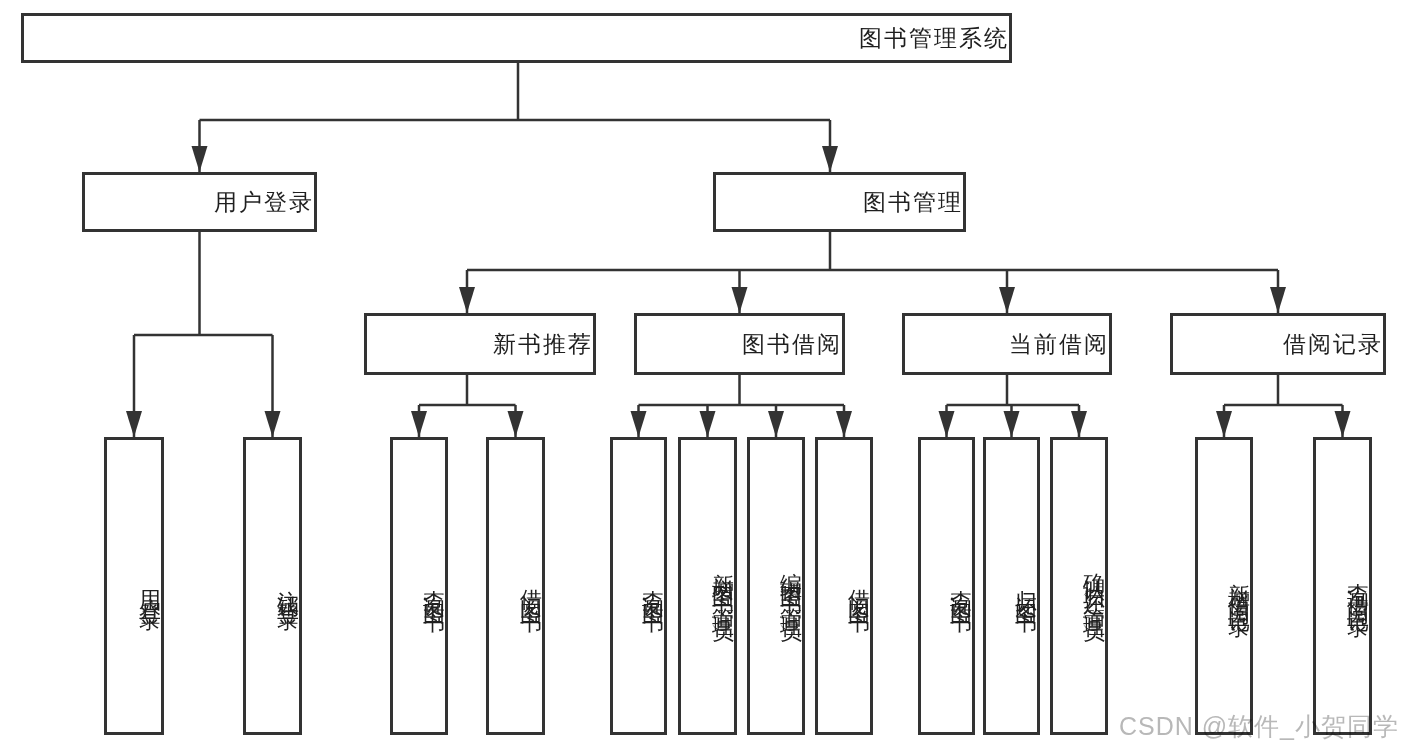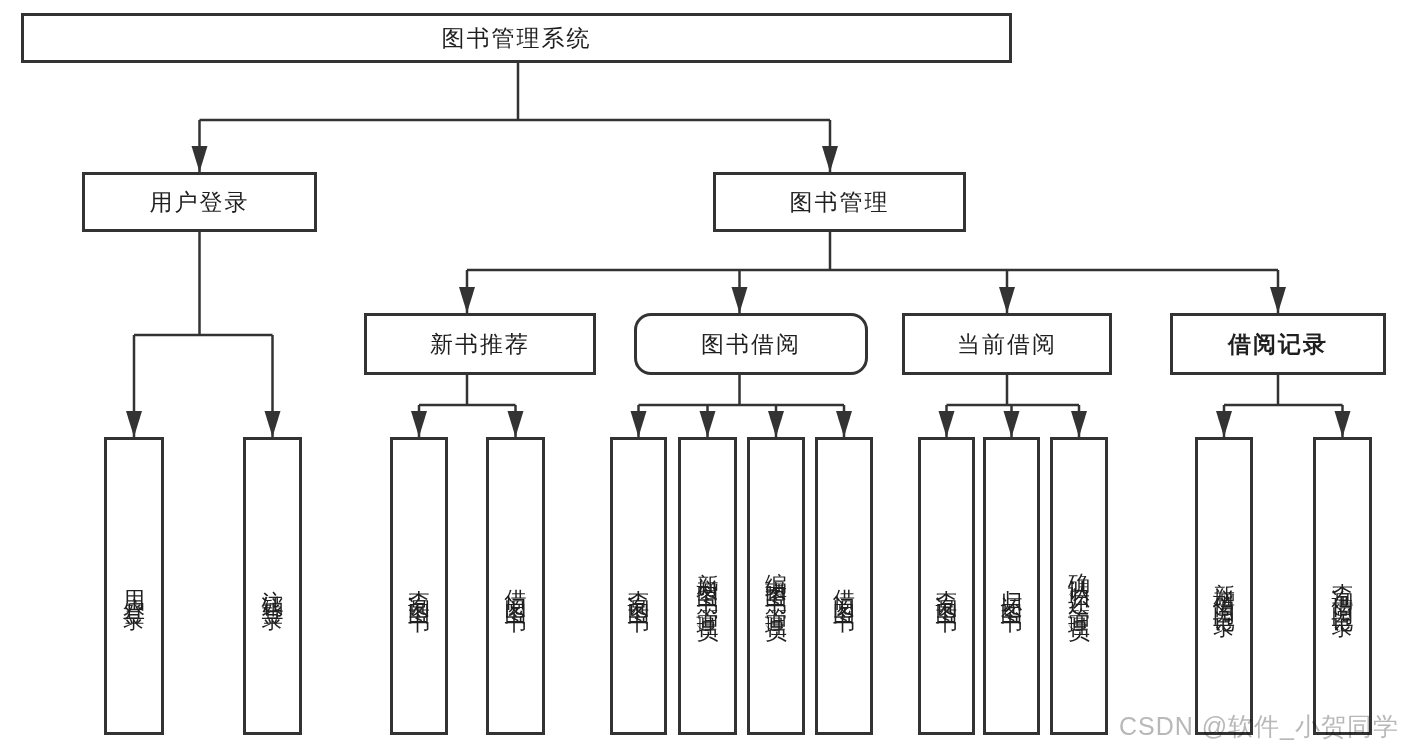--- a/index.html
+++ b/index.html
@@ -27,21 +27,21 @@
     left:0;top:0;
     width:1405px;height:747px;
     z-index:1;
   }
   .node{
     position:absolute;
     border:3px solid var(--box_border);
     background:#fff;
     display:flex;
     align-items:center;
-    justify-content:center;
+    justify-content:flex-end;
     z-index:2;
   }
   .node.root{border-width:3px;}
   .node .hlabel{
     font-size:23px;
     letter-spacing:2px;
     color:var(--text);
     white-space:nowrap;
   }
   .node.leaf{
@@ -124,27 +124,27 @@
   <div class="node" style="left:82px;top:172px;width:235px;height:60px;">
     <span class="hlabel">用户登录</span>
   </div>
   <div class="node" style="left:713px;top:172px;width:253px;height:60px;">
     <span class="hlabel">图书管理</span>
   </div>
 
   <div class="node" style="left:364px;top:313px;width:232px;height:62px;">
     <span class="hlabel">新书推荐</span>
   </div>
-  <div class="node" style="left:634px;top:313px;width:234px;height:62px;border-radius:17px;">
+  <div class="node" style="left:634px;top:313px;width:211px;height:62px;">
     <span class="hlabel">图书借阅</span>
   </div>
   <div class="node" style="left:902px;top:313px;width:210px;height:62px;">
     <span class="hlabel">当前借阅</span>
   </div>
-  <div class="node" style="left:1170px;top:313px;width:216px;height:62px;font-weight:bold;">
+  <div class="node" style="left:1170px;top:313px;width:216px;height:62px;">
     <span class="hlabel">借阅记录</span>
   </div>
 
   <div class="node leaf" style="left:104px;width:60px;">
     <span class="vlabel">用户登录</span>
   </div>
   <div class="node leaf" style="left:243px;width:59px;">
     <span class="vlabel">注销登录</span>
   </div>
 

